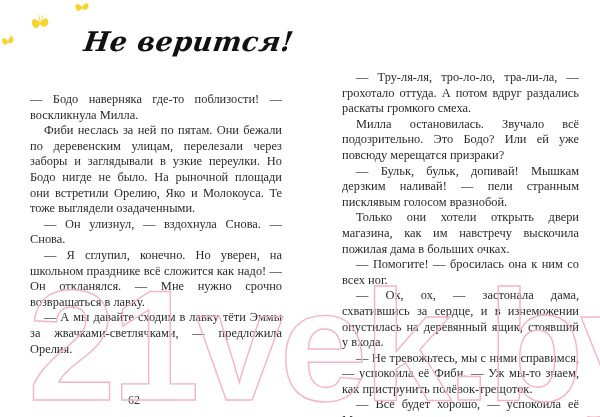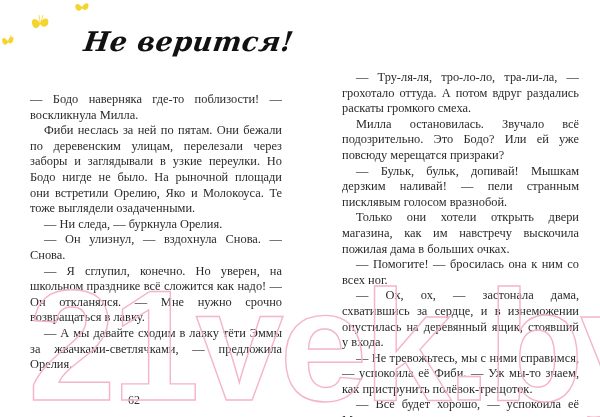--- a/index.html
+++ b/index.html
@@ -62,21 +62,20 @@
     </svg>
     <svg class="butterfly" style="left:74px;top:1px" width="16" height="12" viewBox="0 0 16 12">
       <path d="M8 6 C3 0 0 4 2 8 C4 11 7 10 8 7 Z M8 6 C12 0 16 2 14 7 C12 10 9 9 8 7 Z" fill="#f6d32d"></path>
     </svg>
 
     <div class="chapter-title">Не верится!</div>
 
     <div class="text-block" id="left-text">
         <p class="noindent">— Бодо наверняка где-то поблизости! — воскликнула Милла.</p>
         <p>Фиби неслась за ней по пятам. Они бежали по деревенским улицам, перелезали через заборы и заглядывали в узкие переулки. Но Бодо нигде не было. На рыночной площади они встретили Орелию, Яко и Молокоуса. Те тоже выглядели озадаченными.</p>
-        <p>— Ни следа, — буркнула Орелия.</p>
         <p>— Он улизнул, — вздохнула Снова. — Снова.</p>
         <p>— Я сглупил, конечно. Но уверен, на школьном празднике всё сложится как надо! — Он откланялся. — Мне нужно срочно возвращаться в лавку.</p>
         <p>— А мы давайте сходим в лавку тёти Эммы за жвачками-светлячками, — предложила Орелия.</p>
       </div>
 
     <div class="page-number">62</div>
   </div>
 
   <div class="page page-right">
     <div class="text-block" id="right-text">

